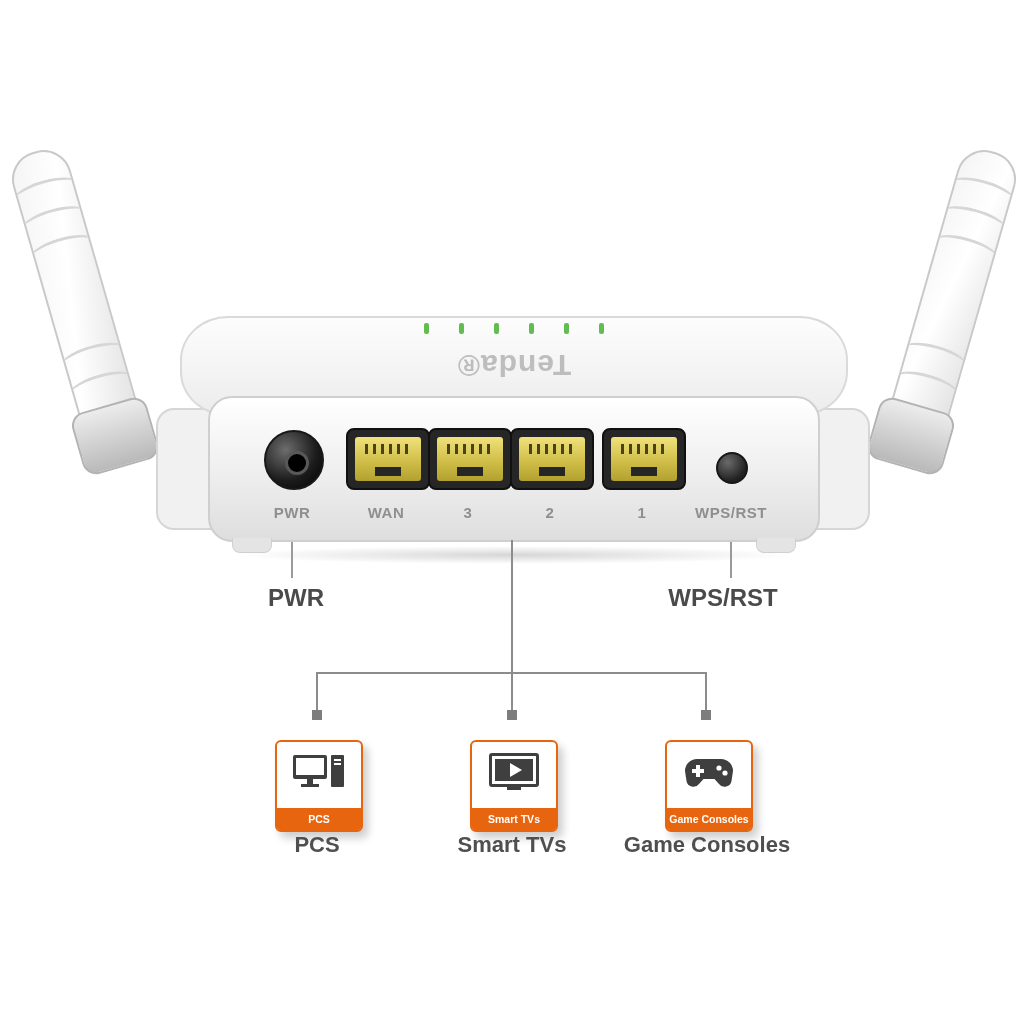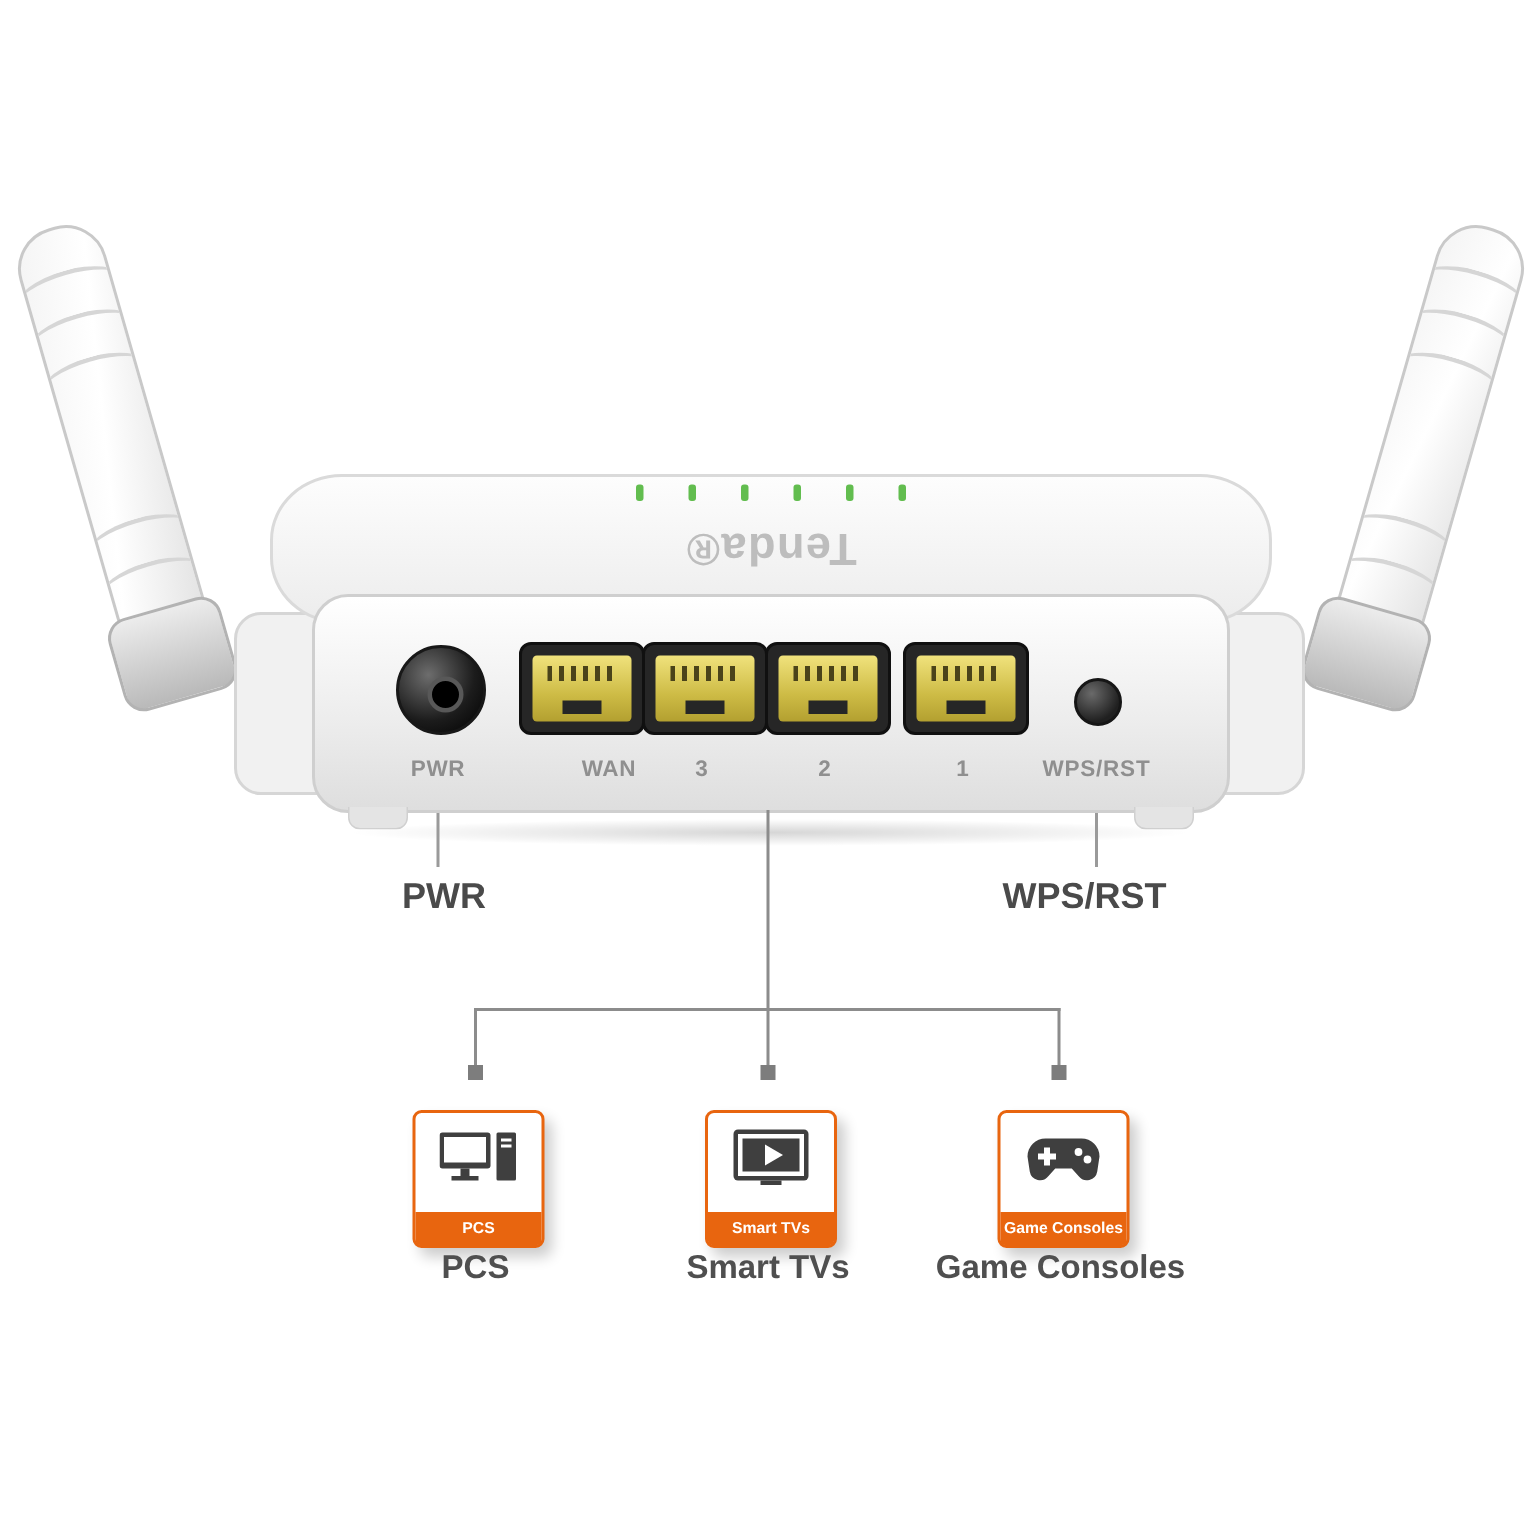--- a/index.html
+++ b/index.html
@@ -148,21 +148,21 @@
   <div class="eport" style="left:602px">
     <div class="eport-gold">
       <div class="eport-pins"></div>
       <div class="eport-notch"></div>
     </div>
   </div>
 
   <div class="wps-btn"></div>
 
   <div class="port-label" style="left:292px">PWR</div>
-  <div class="port-label" style="left:406px">WAN</div>
+  <div class="port-label" style="left:386px">WAN</div>
   <div class="port-label" style="left:468px">3</div>
   <div class="port-label" style="left:550px">2</div>
   <div class="port-label" style="left:642px">1</div>
   <div class="port-label" style="left:731px">WPS/RST</div>
 
   <div class="callout-line" style="left:291px;top:542px;height:36px"></div>
   <div class="callout-text" style="left:296px;top:584px">PWR</div>
   <div class="callout-line" style="left:730px;top:542px;height:36px"></div>
   <div class="callout-text" style="left:723px;top:584px">WPS/RST</div>
 

